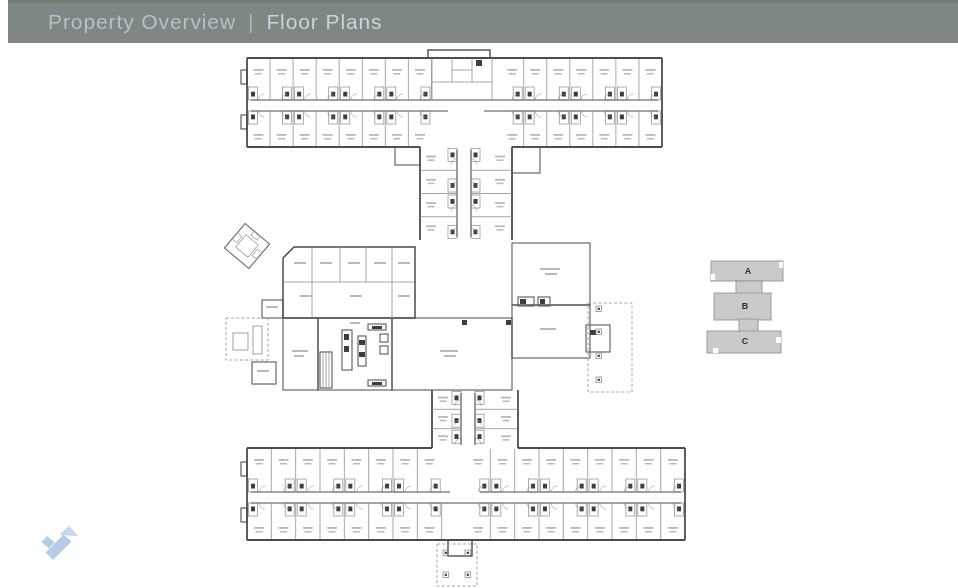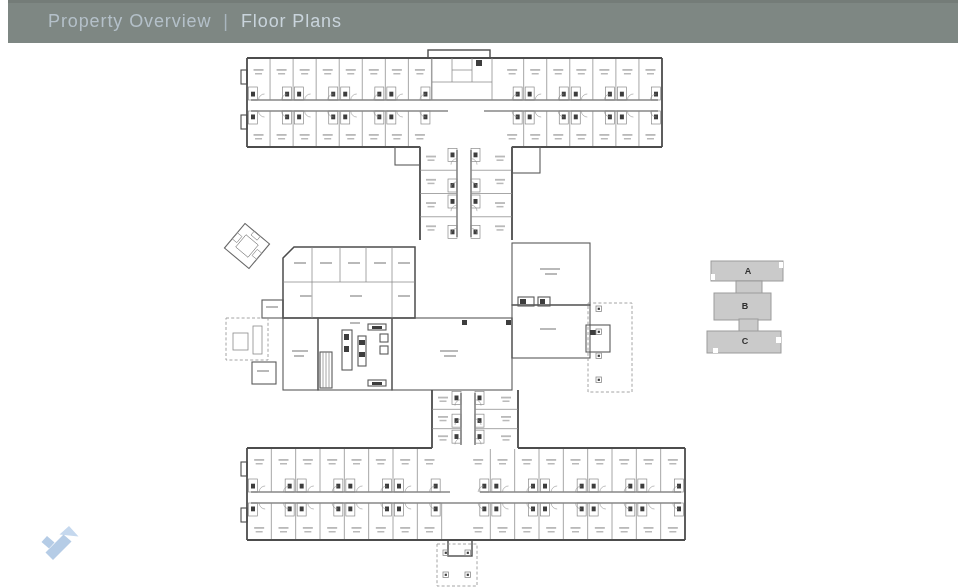--- a/index.html
+++ b/index.html
@@ -11,21 +11,21 @@
   .header-bar{
     position:absolute;left:8px;right:0;top:0;height:43px;
     display:flex;align-items:center;
     padding-left:40px;box-sizing:border-box;
   }
   .header-bar::before{
     content:"";position:absolute;left:0;right:0;top:0;height:3px;
     background:rgba(0,0,0,0.08);
   }
   .page-title{
-    font-size:18px;font-weight:400;letter-spacing:0.9px;white-space:nowrap;
+    font-size:21px;font-weight:400;letter-spacing:0.9px;white-space:nowrap;
   }
   .title-left{}
   .title-sep{margin:0 12px;}
   .title-right{}
   #plan-svg{position:absolute;left:0;top:0;}
 </style>
 </head>
 <body>
 
 <div class="slide">

